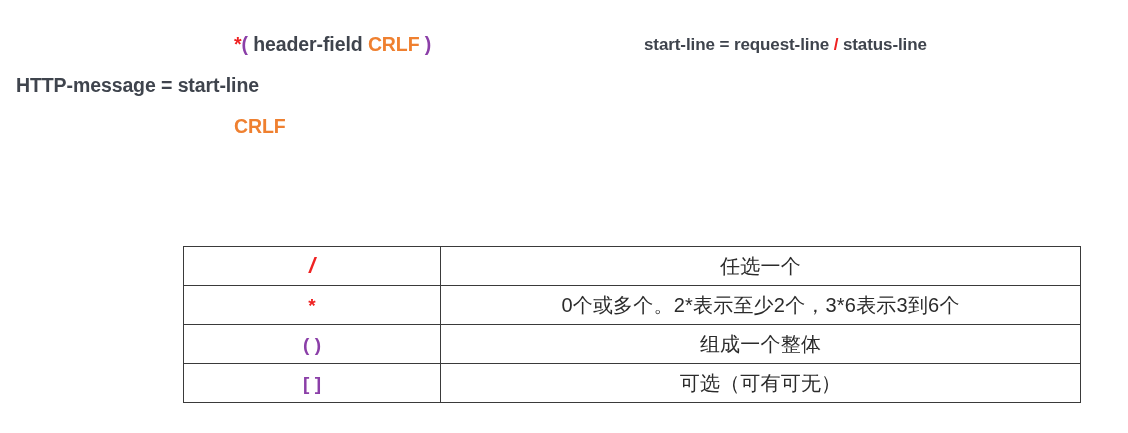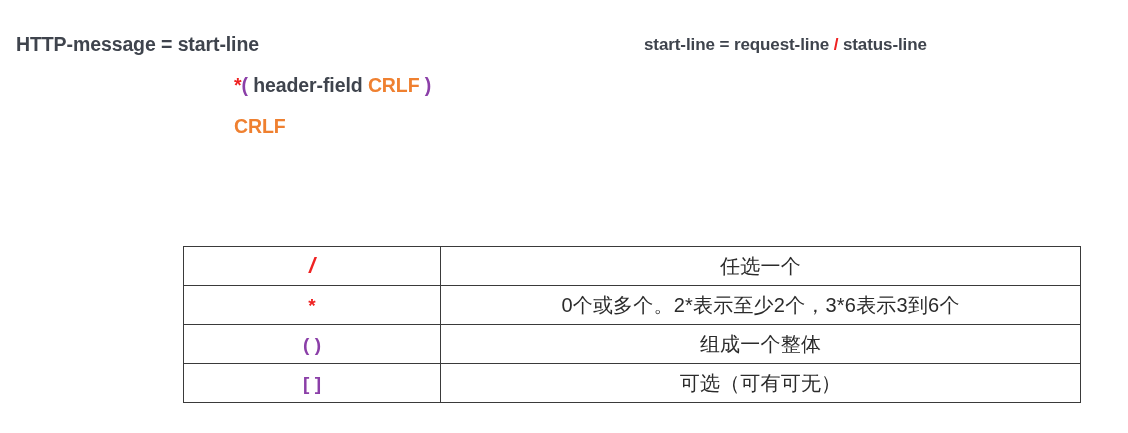--- a/index.html
+++ b/index.html
@@ -106,25 +106,25 @@
     font-size: 15px;
     color: #000000;
     letter-spacing: 1px;
     white-space: nowrap;
   }
 </style>
 </head>
 <body>
 
 <div class="abnf">
+  <div class="abnf-line indented">
+    <span class="tok-star">*</span><span class="tok-paren">(</span><span class="tok-plain"> header-field </span><span class="tok-crlf">CRLF</span><span class="tok-paren"> )</span>
+  </div>
   <div class="abnf-line">
     <span class="tok-plain">HTTP-message</span><span class="tok-eq"> = </span><span class="tok-plain">start-line</span>
-  </div>
-  <div class="abnf-line indented">
-    <span class="tok-star">*</span><span class="tok-paren">(</span><span class="tok-plain"> header-field </span><span class="tok-crlf">CRLF</span><span class="tok-paren"> )</span>
   </div>
   <div class="abnf-line indented">
     <span class="tok-crlf">CRLF</span>
   </div>
 </div>
 
 <div class="abnf-right">
   <span class="tok-plain">start-line</span><span class="tok-eq"> = </span><span class="tok-plain">request-line</span><span class="tok-slash"> / </span><span class="tok-plain">status-line</span>
 </div>
 

